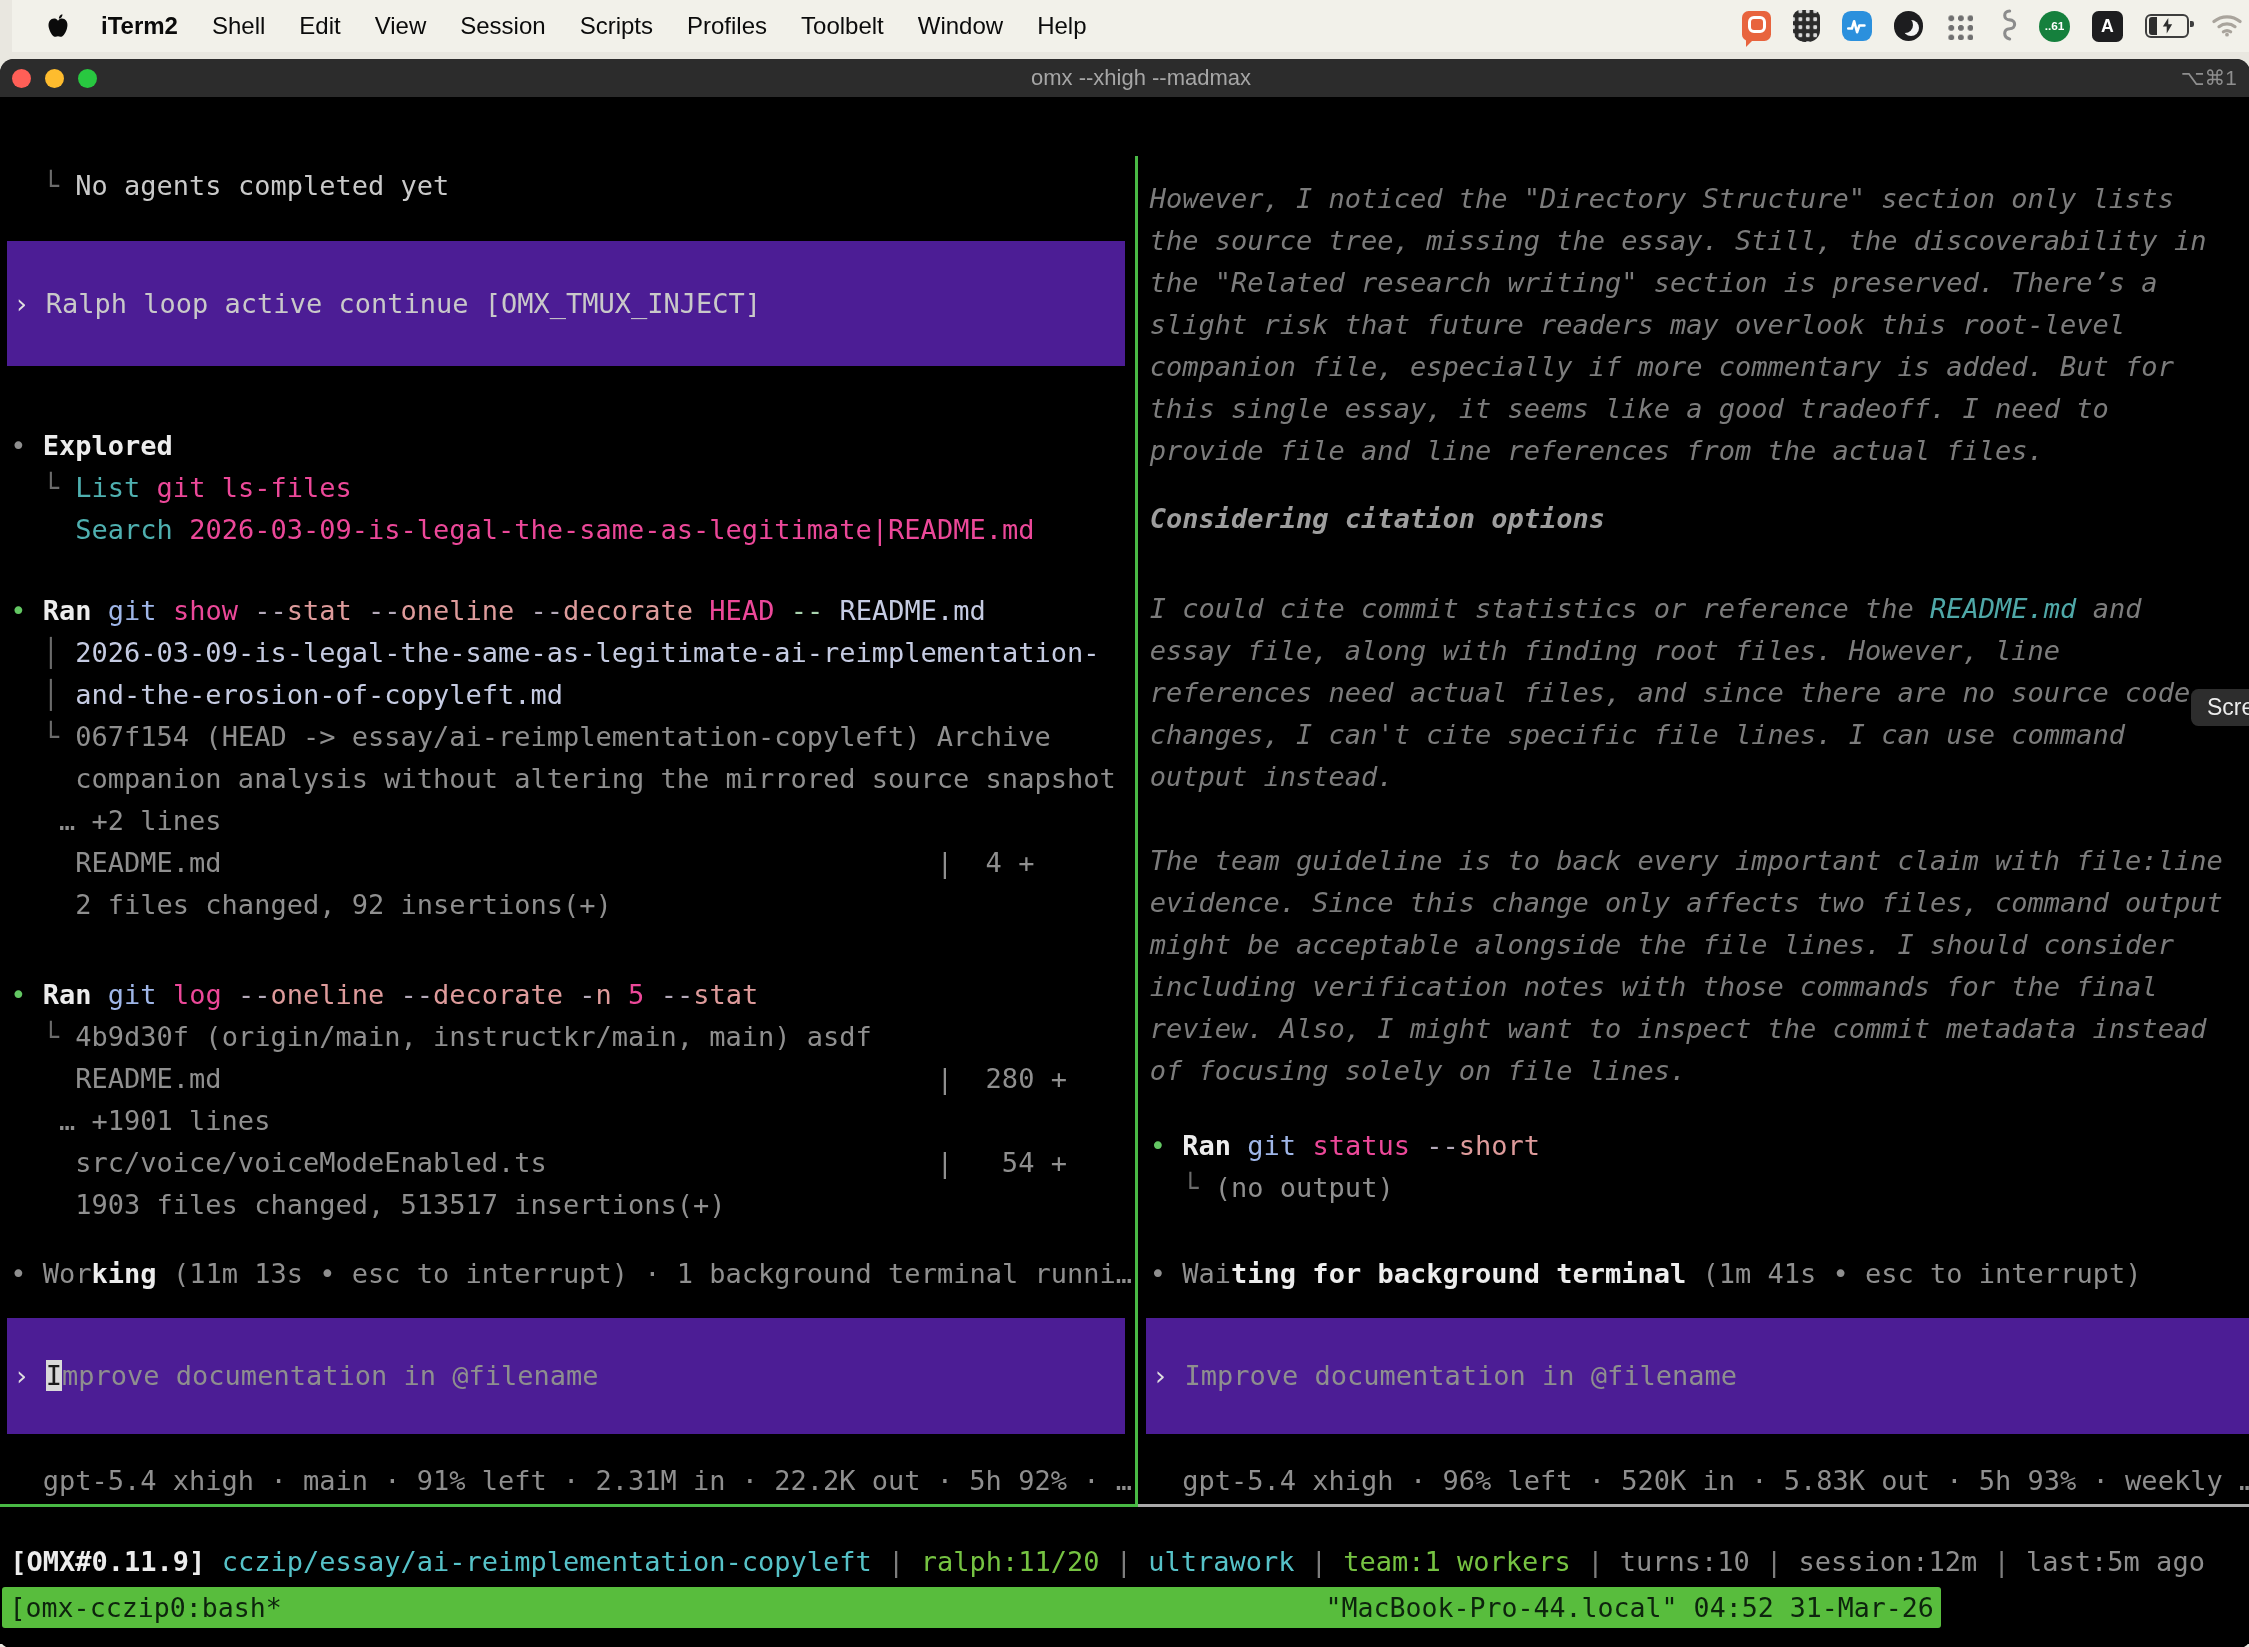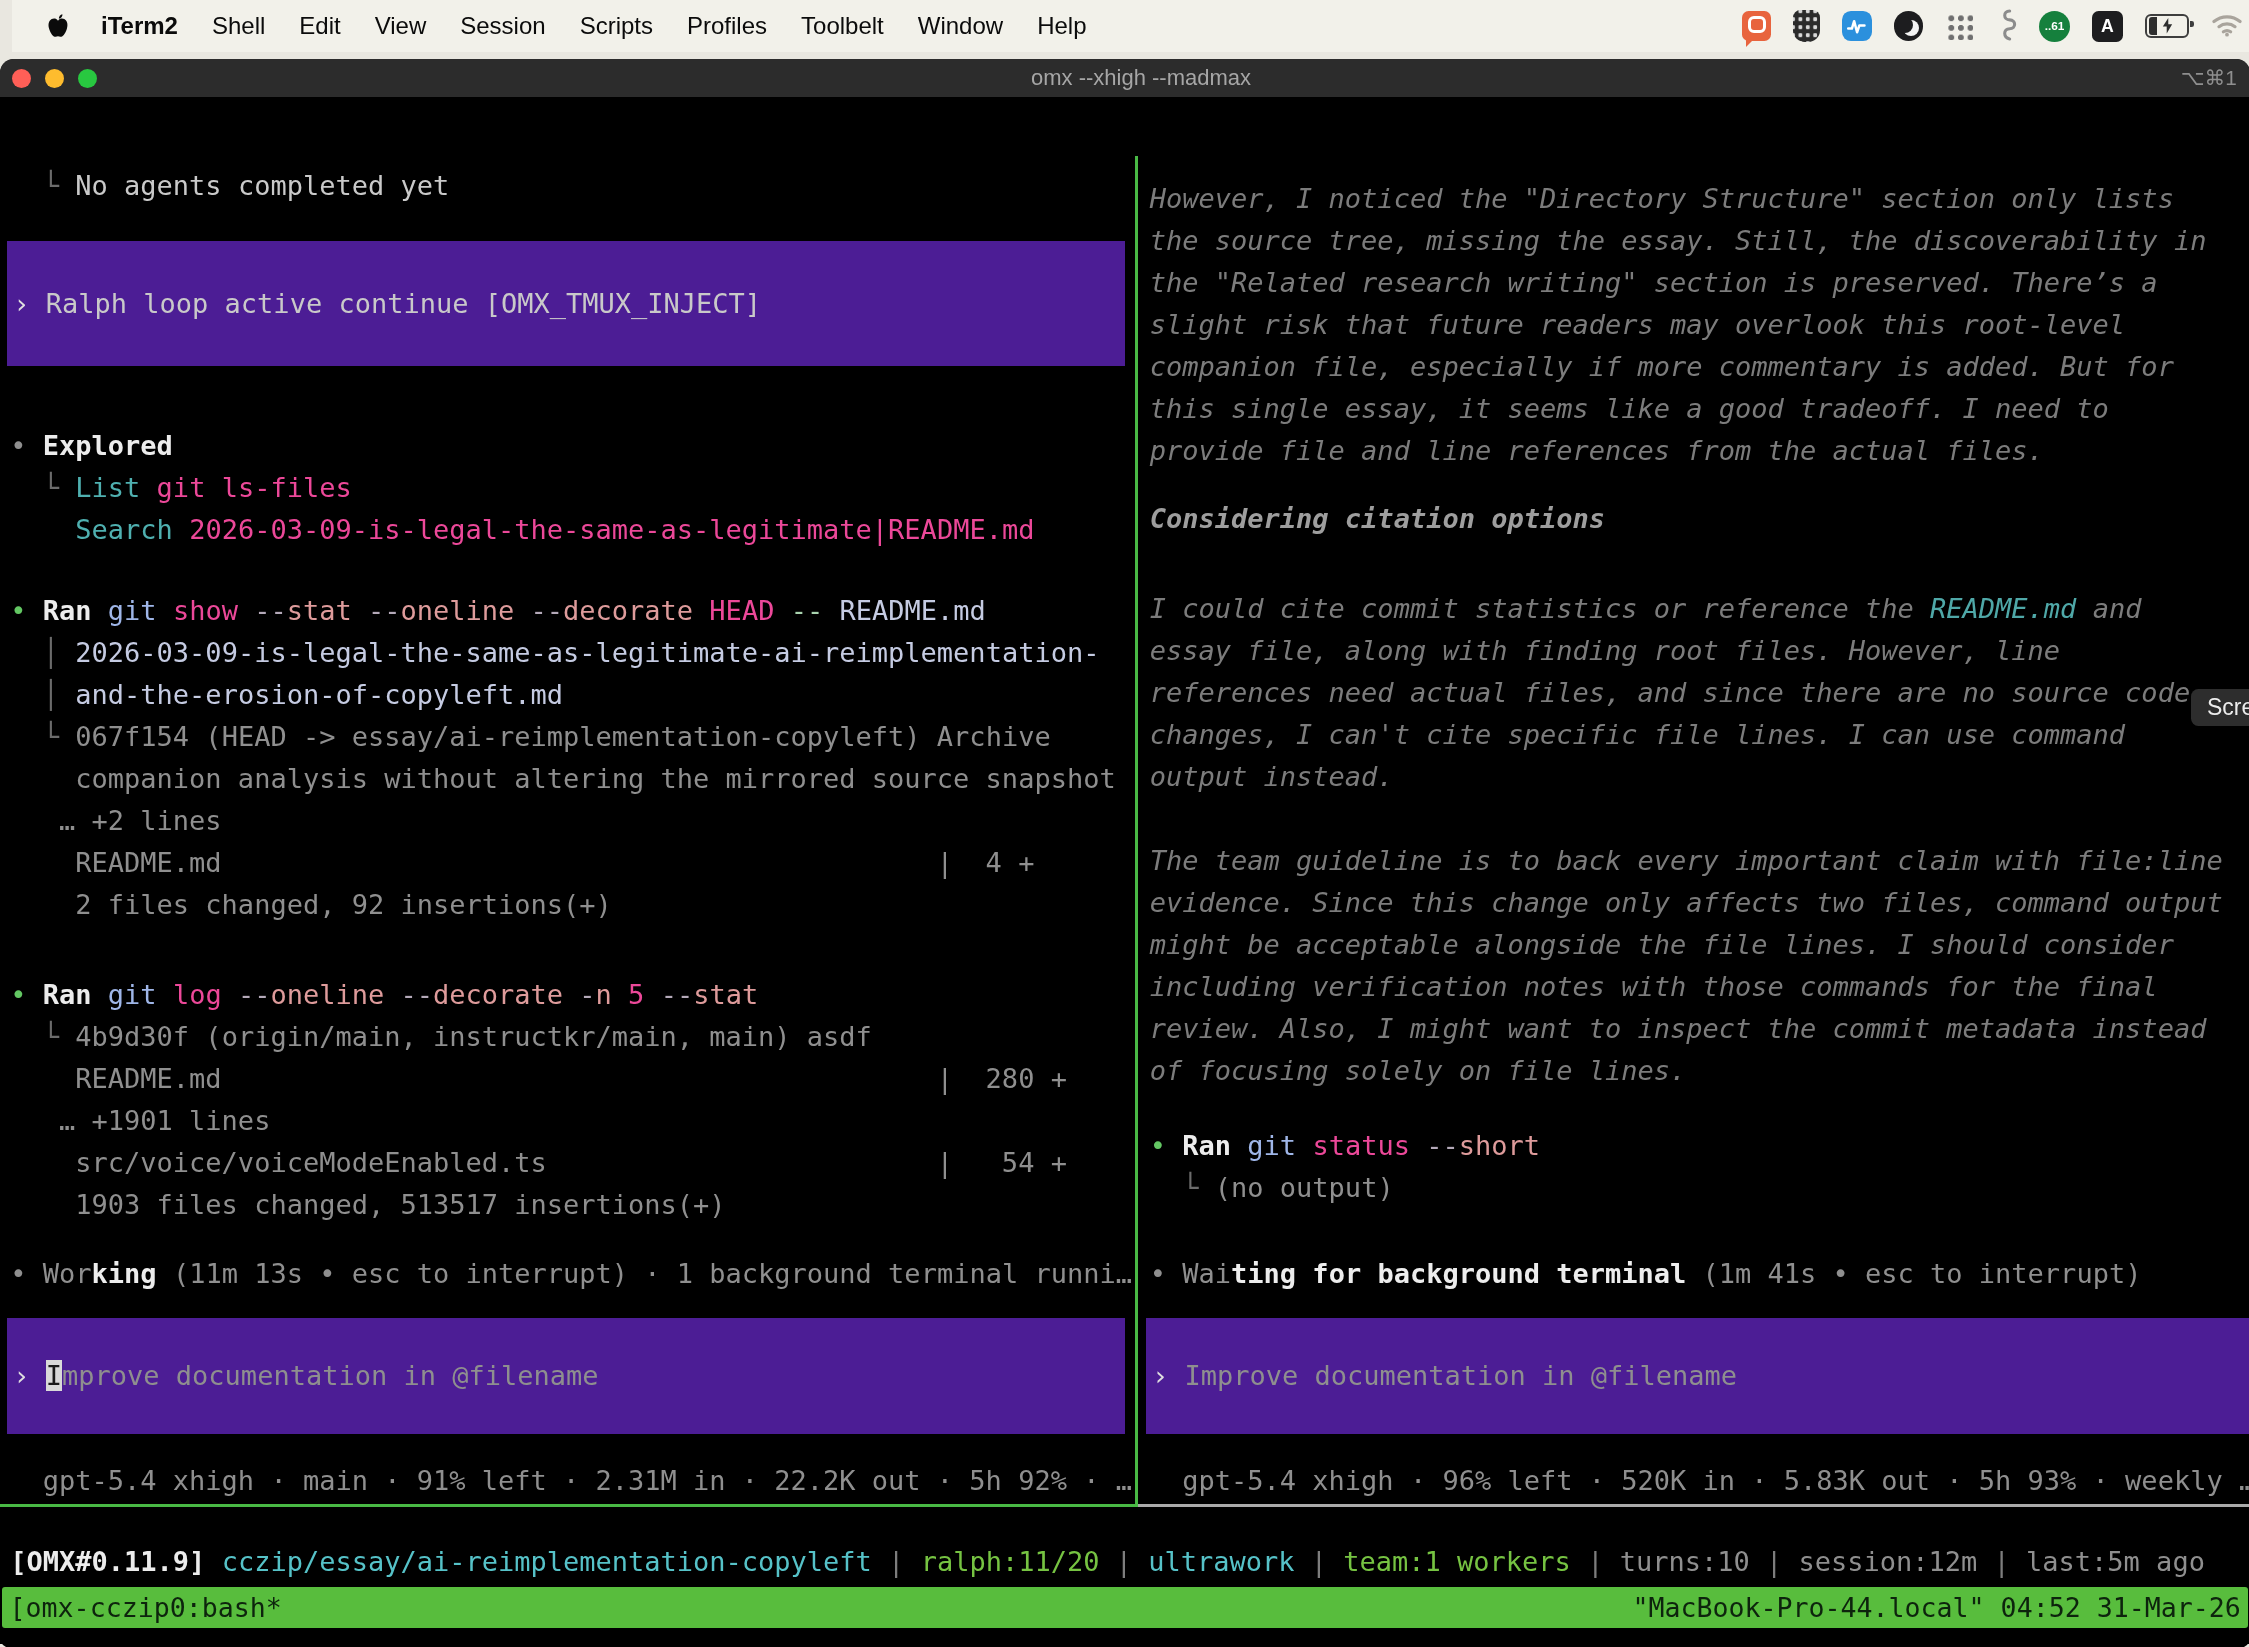--- a/index.html
+++ b/index.html
@@ -94,21 +94,21 @@
   .c-bit{color:#9e9e9e;font-style:italic;font-weight:bold;}
   .c-tealit{color:#4fa8a8;font-style:italic;}
   .c-shw{color:#ededed;font-weight:bold;}
   .c-pr{color:#dfdfdf;}
   .c-cur{background:#d9d9d9;color:#1a1a1a;}
   .c-cy{color:#56c2c8;margin-top:28px;}
   .c-grn2{color:#76c342;}
   .c-sep{color:#7d7d7d;}
   
   .tmuxbar{
-    position:absolute;left:2.2px;top:1528px;width:2246px;height:41px;
+    position:absolute;left:2.2px;top:1528px;width:1939px;height:41px;
     background:#58bd3d;color:#0d240d;
     display:flex;align-items:center;justify-content:space-between;
     font-size:26.6px;line-height:41px;border-radius:3px;
     padding:0 7.4px;box-sizing:border-box;white-space:pre;
   }
   
   .scr-tip{
     position:absolute;left:2191px;top:689px;width:103px;height:37px;
     background:#2d2d2d;border-radius:7.4px;color:#ececec;
     font-size:23px;line-height:37px;padding-left:16px;box-sizing:border-box;

